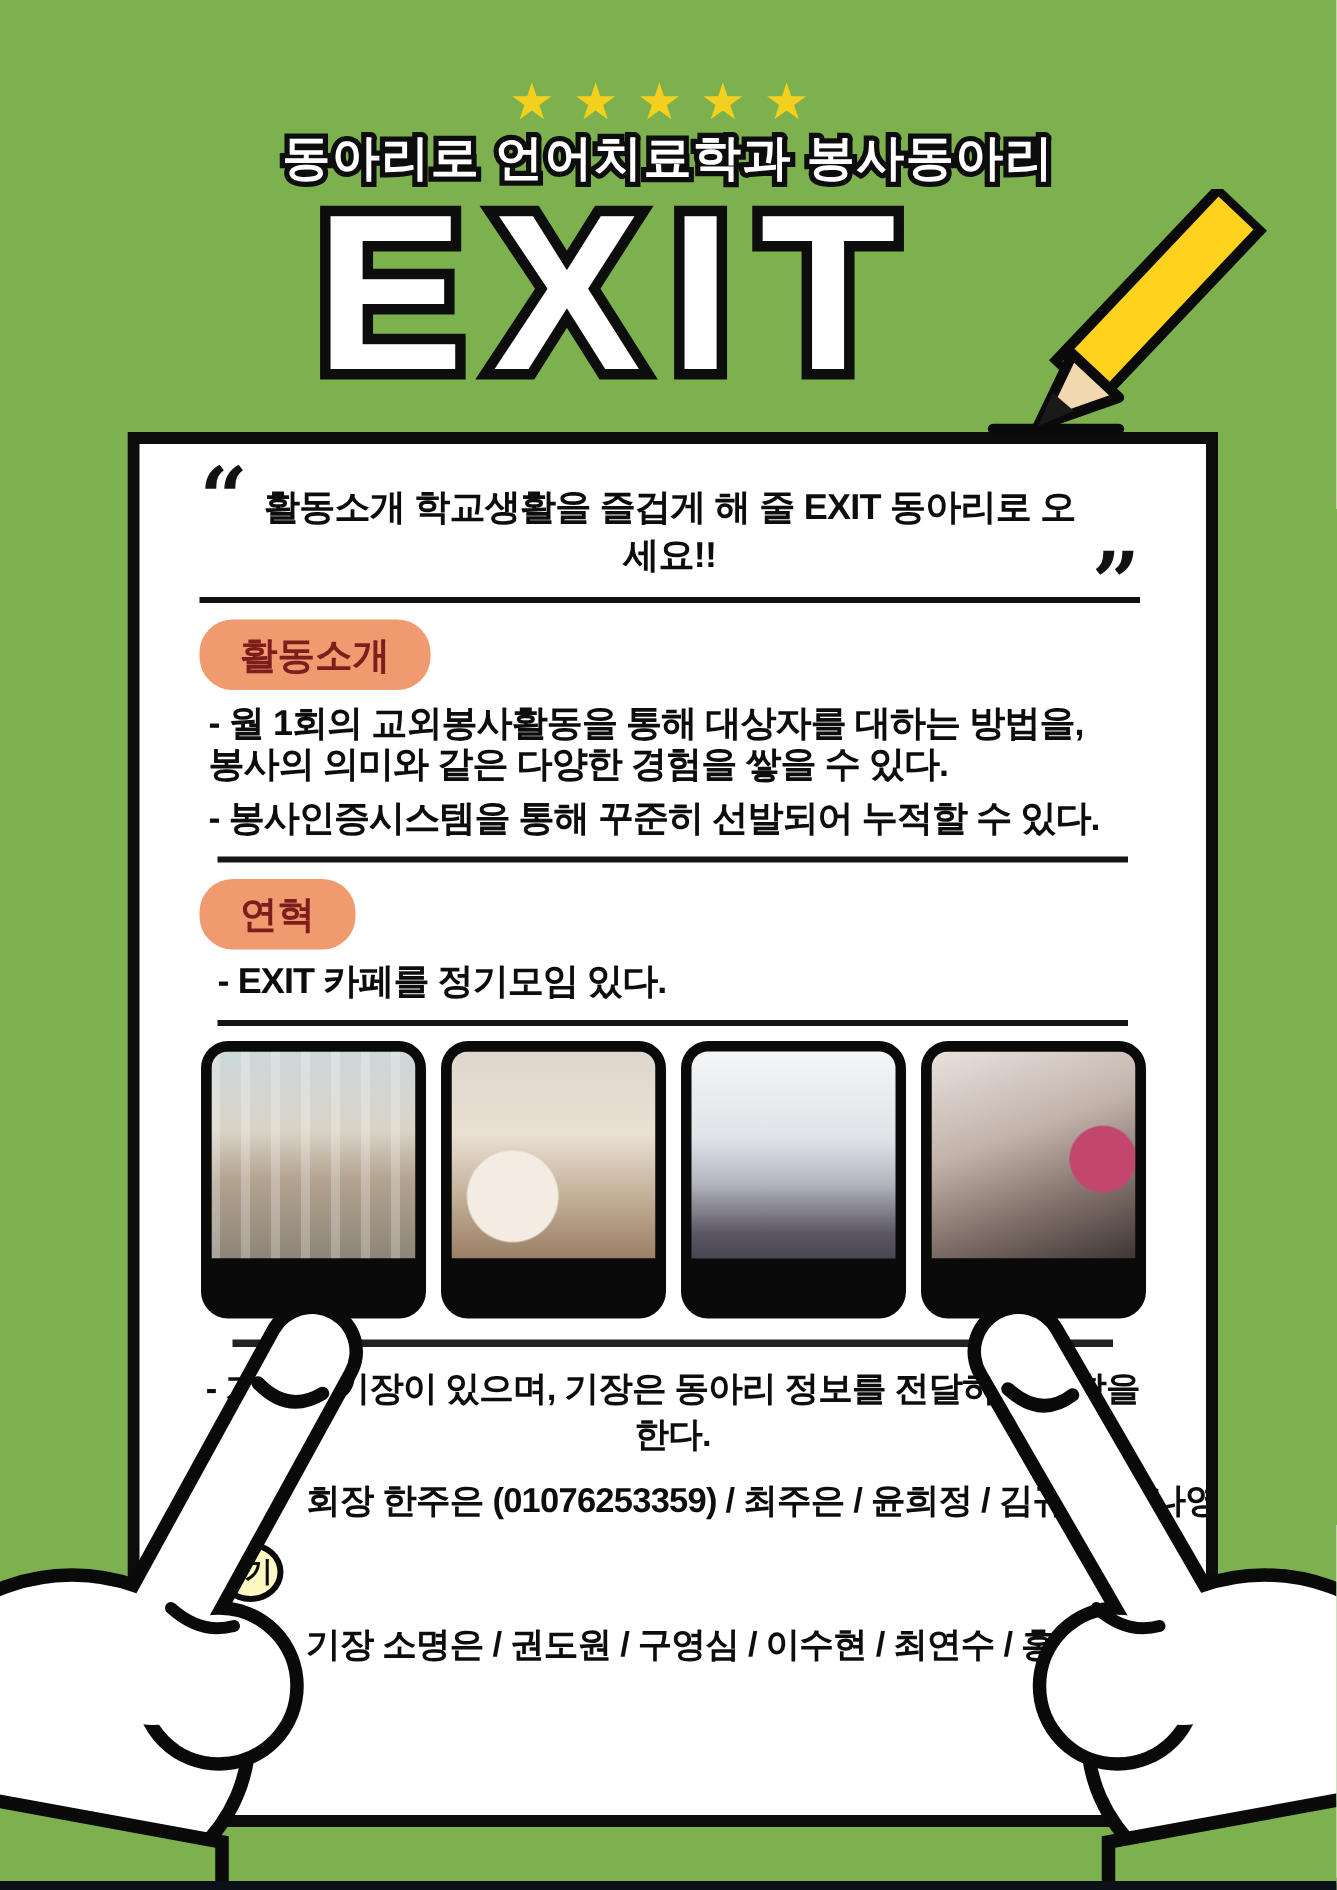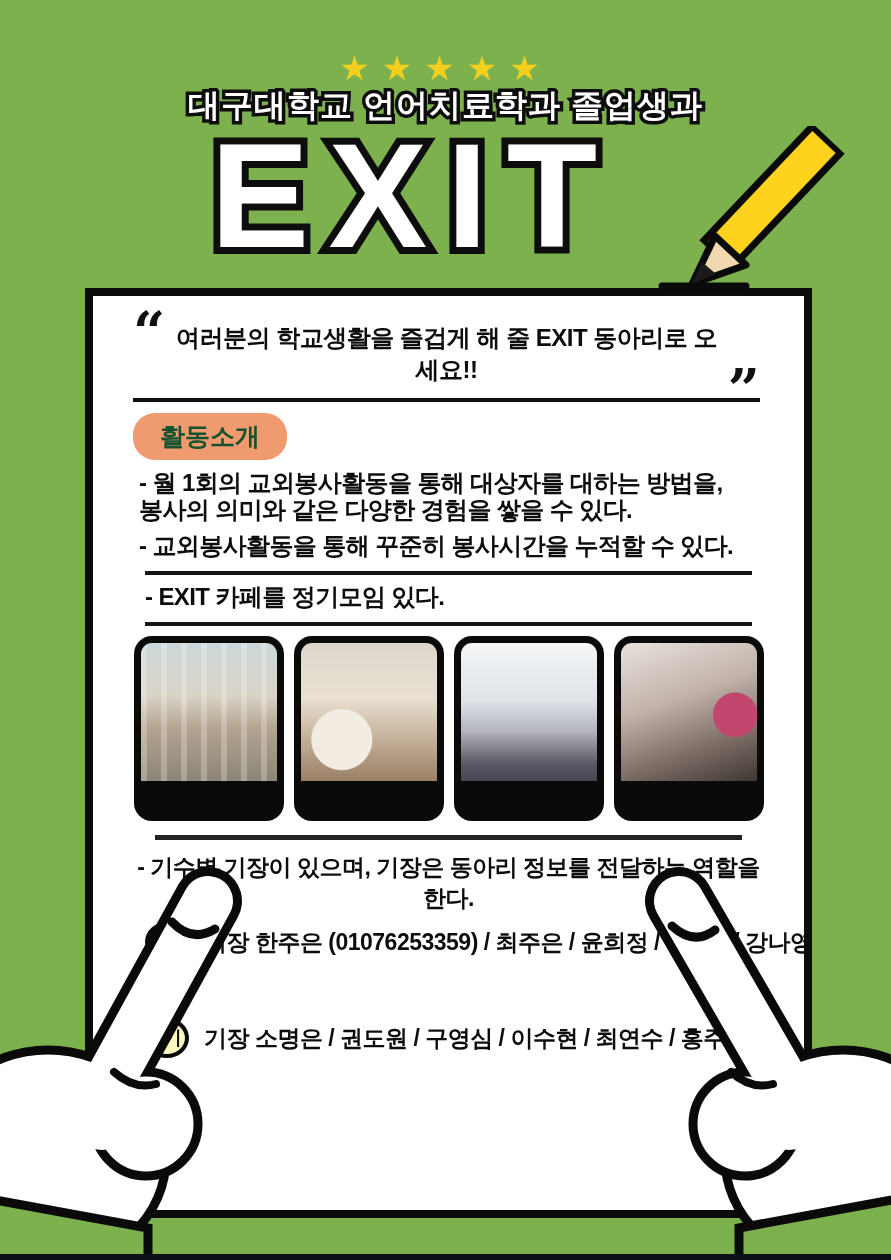--- a/index.html
+++ b/index.html
@@ -44,21 +44,21 @@
     font-size:56px;line-height:.8;font-weight:bold;color:#111;flex:0 0 auto;
   }
   .quote-mark.close{align-self:flex-end;transform:translateY(26px);}
   .quote-text{
     flex:1;text-align:center;font-size:24px;font-weight:700;
     padding-top:12px;letter-spacing:-.5px;
   }
   .badge{
     display:inline-block;margin:11px 0 0 2px;
     background:#f09a70;border-radius:22px;
-    padding:7px 27px;font-size:25px;font-weight:bold;color:#14532d;
+    padding:7px 27px;font-size:25px;font-weight:bold;color:#7f1d1d;
   }
   .bullet{
     margin:9px 17px 0 8px;font-size:24px;font-weight:700;
     line-height:1.13;letter-spacing:-.6px;
   }
   .history-list .bullet{margin-top:8px;margin-left:14px;}
   .divider{border:none;border-top:4px solid #151515;margin:12px 14px 0 14px;}
   .divider.thick{border-top-width:5px;margin:14px 24px 0 24px;border-color:#222;}
   
   .photos{display:flex;gap:10px;justify-content:center;margin-top:10px;position:relative;}
@@ -100,47 +100,50 @@
   .right-hand{left:597px;top:846px;width:294px;height:414px;}
   .bottom-strip{
     position:absolute;left:0;bottom:0;width:100%;height:6px;
     background:#0c1018;z-index:6;
   }
 </style>
 </head>
 <body>
 
 <div class="stars">★★★★★</div>
-<div class="subtitle">대구대학교 언어치료학과 졸업생과</div>
+<div class="subtitle">동아리로 언어치료학과 봉사동아리</div>
 <div class="logo">EXIT</div>
 
 <svg class="pencil" viewBox="0 0 196 172">
   <path d="M10,160 L94,160" stroke="#0a0a0a" stroke-width="7" stroke-linecap="round" fill="none"></path>
   <path d="M64,130 L176,12" stroke="#0a0a0a" stroke-width="46" stroke-linecap="butt" fill="none"></path>
   <path d="M68,126 L172,16" stroke="#ffd21e" stroke-width="32" stroke-linecap="butt" fill="none"></path>
   <polygon points="40,158 63,110 94,139" fill="#f2d8ae" stroke="#0a0a0a" stroke-width="7" stroke-linejoin="round"></polygon>
   <polygon points="40,158 50,136 64,148" fill="#1a1a1a"></polygon>
 </svg>
 
 <div class="paper">
 
   <div class="quote-row">
     <span class="quote-mark">“</span>
-    <span class="quote-text">여러분의 학교생활을 즐겁게 해 줄 EXIT 동아리로 오세요!!</span>
+    <span class="quote-text">활동소개 학교생활을 즐겁게 해 줄 EXIT 동아리로 오세요!!</span>
     <span class="quote-mark close">”</span>
   </div>
 
   <div>
     <span class="badge">활동소개</span>
   </div>
   <div class="bullet">- 월 1회의 교외봉사활동을 통해 대상자를 대하는 방법을, 봉사의 의미와 같은 다양한 경험을 쌓을 수 있다.</div>
-  <div class="bullet">- 교외봉사활동을 통해 꾸준히 봉사시간을 누적할 수 있다.</div>
+  <div class="bullet">- 봉사인증시스템을 통해 꾸준히 선발되어 누적할 수 있다.</div>
 
   <hr class="divider">
 
+  <div>
+    <span class="badge">연혁</span>
+  </div>
   <div class="history-list">
     <div class="bullet">- EXIT 카페를 정기모임 있다.</div>
   </div>
 
   <hr class="divider">
 
   <div class="photos">
     <div class="photo-frame">
         <div class="photo ph-1"></div>
       </div>

